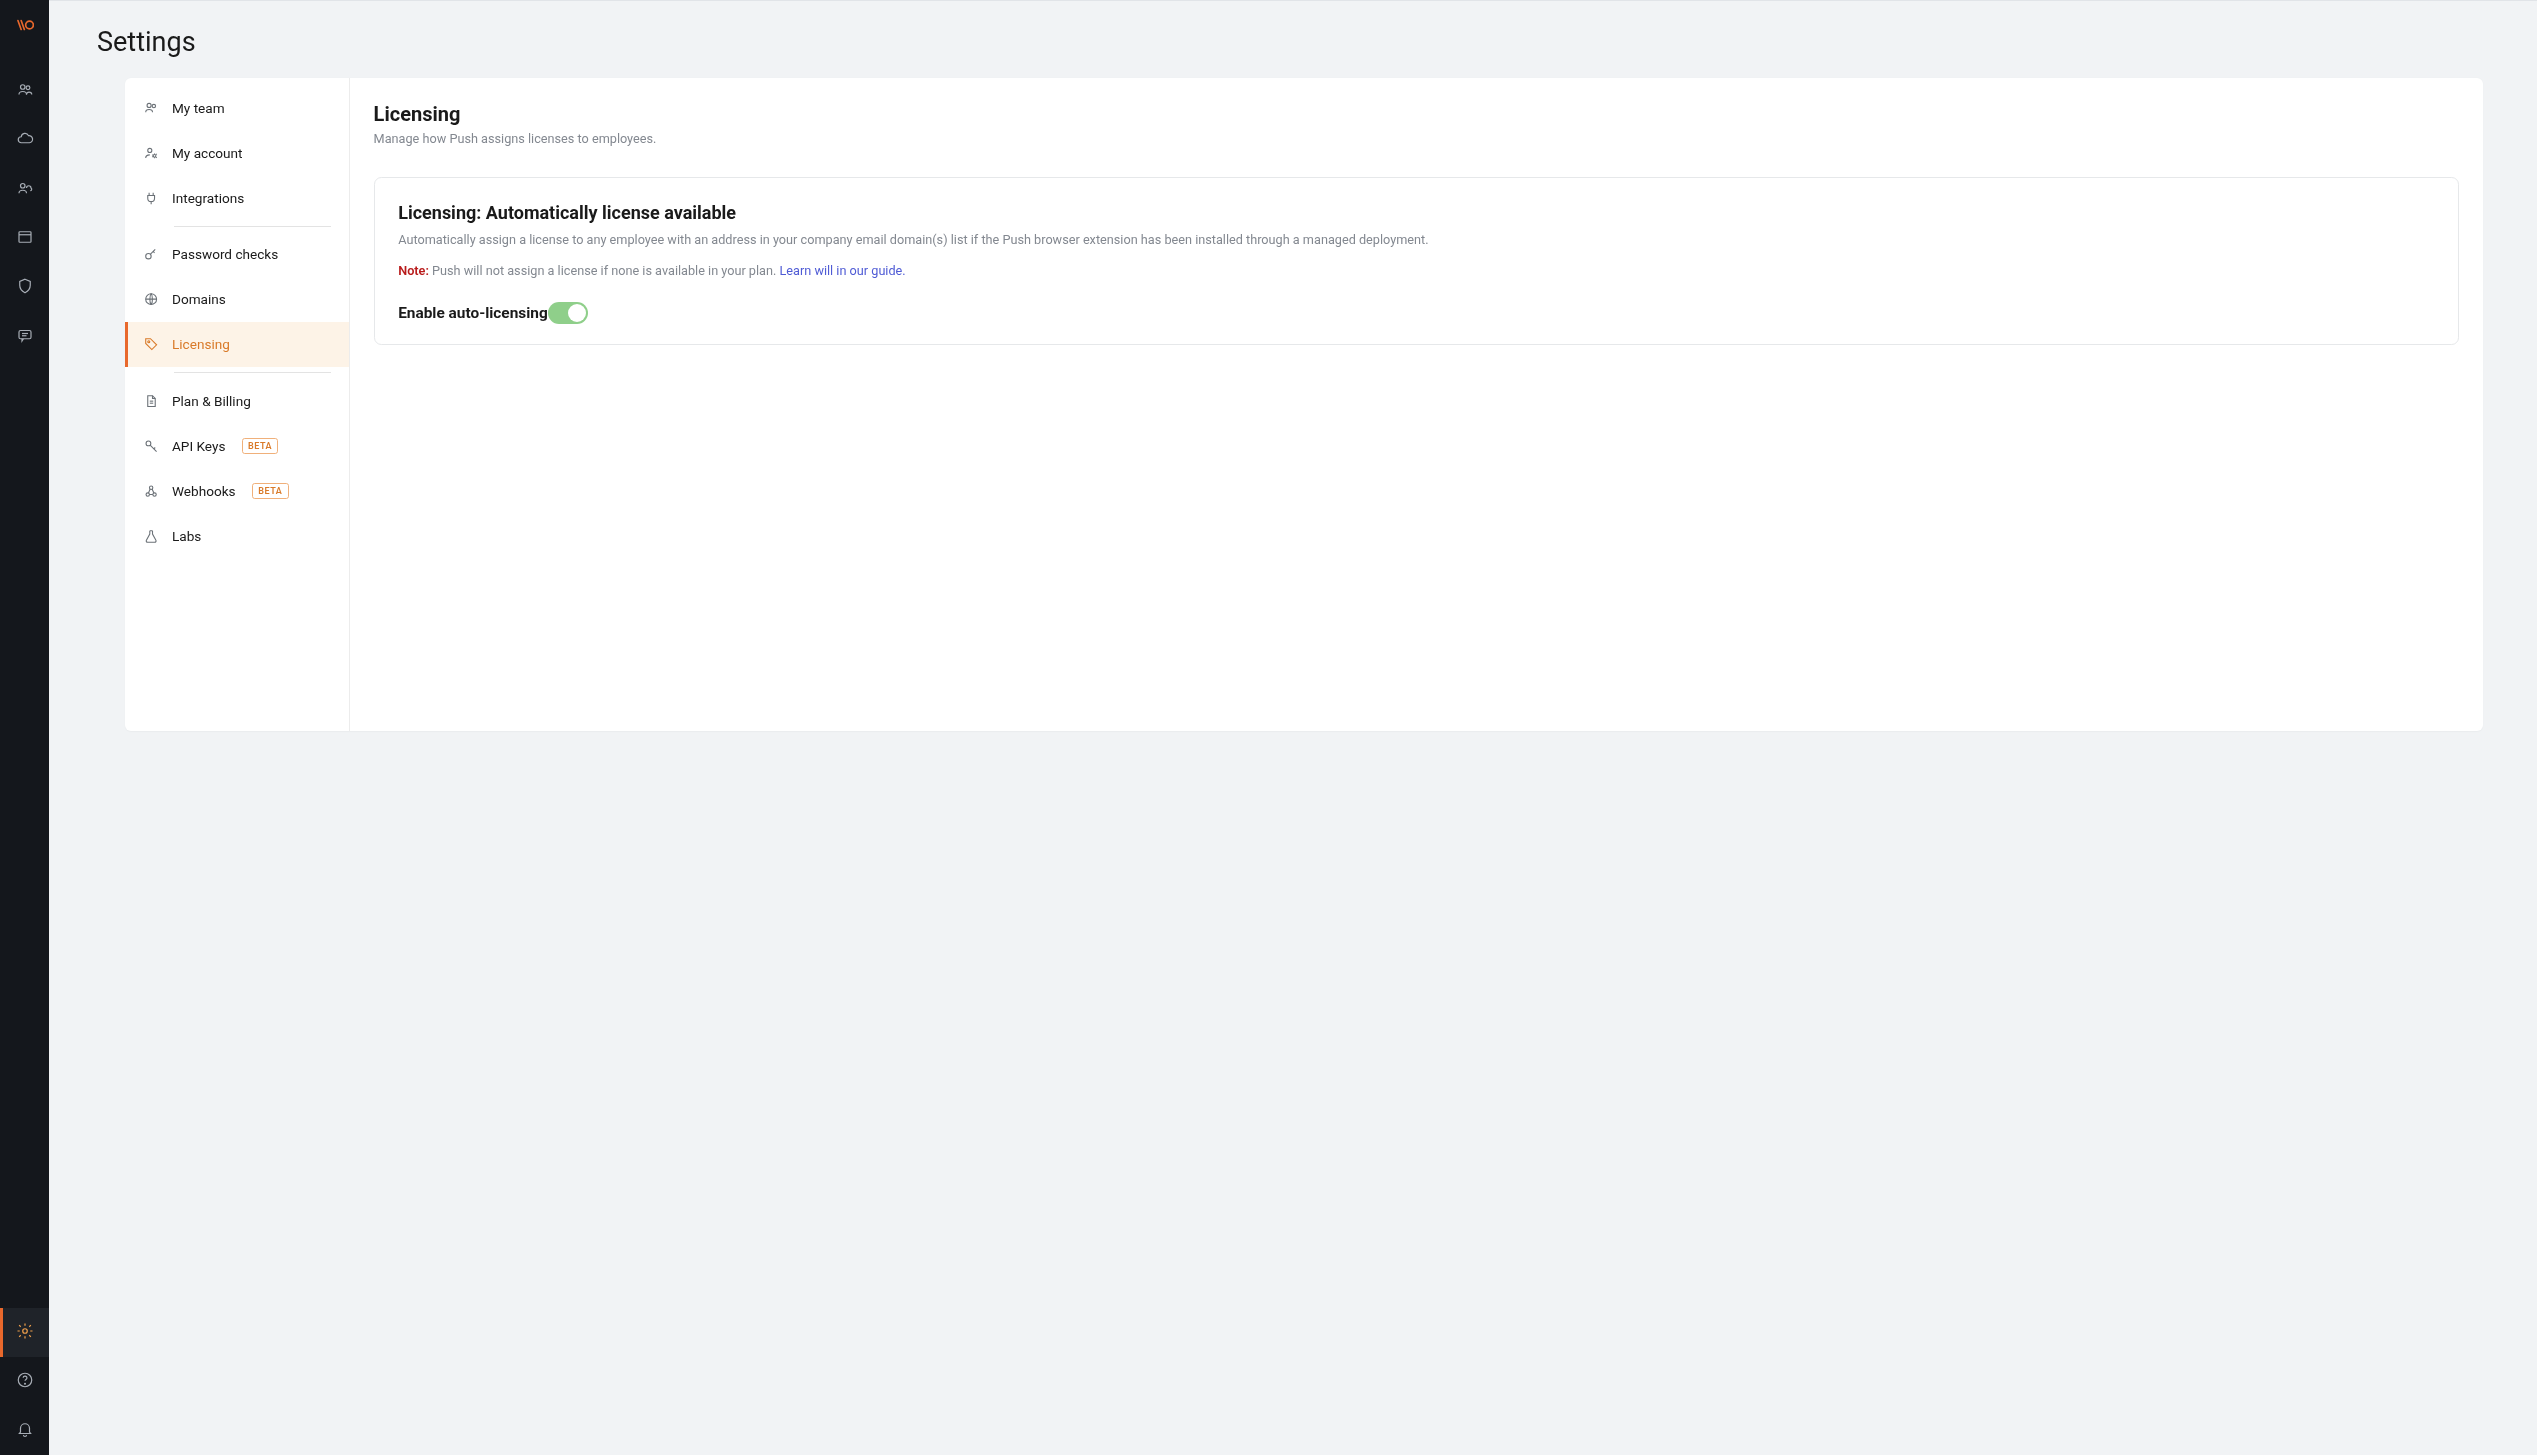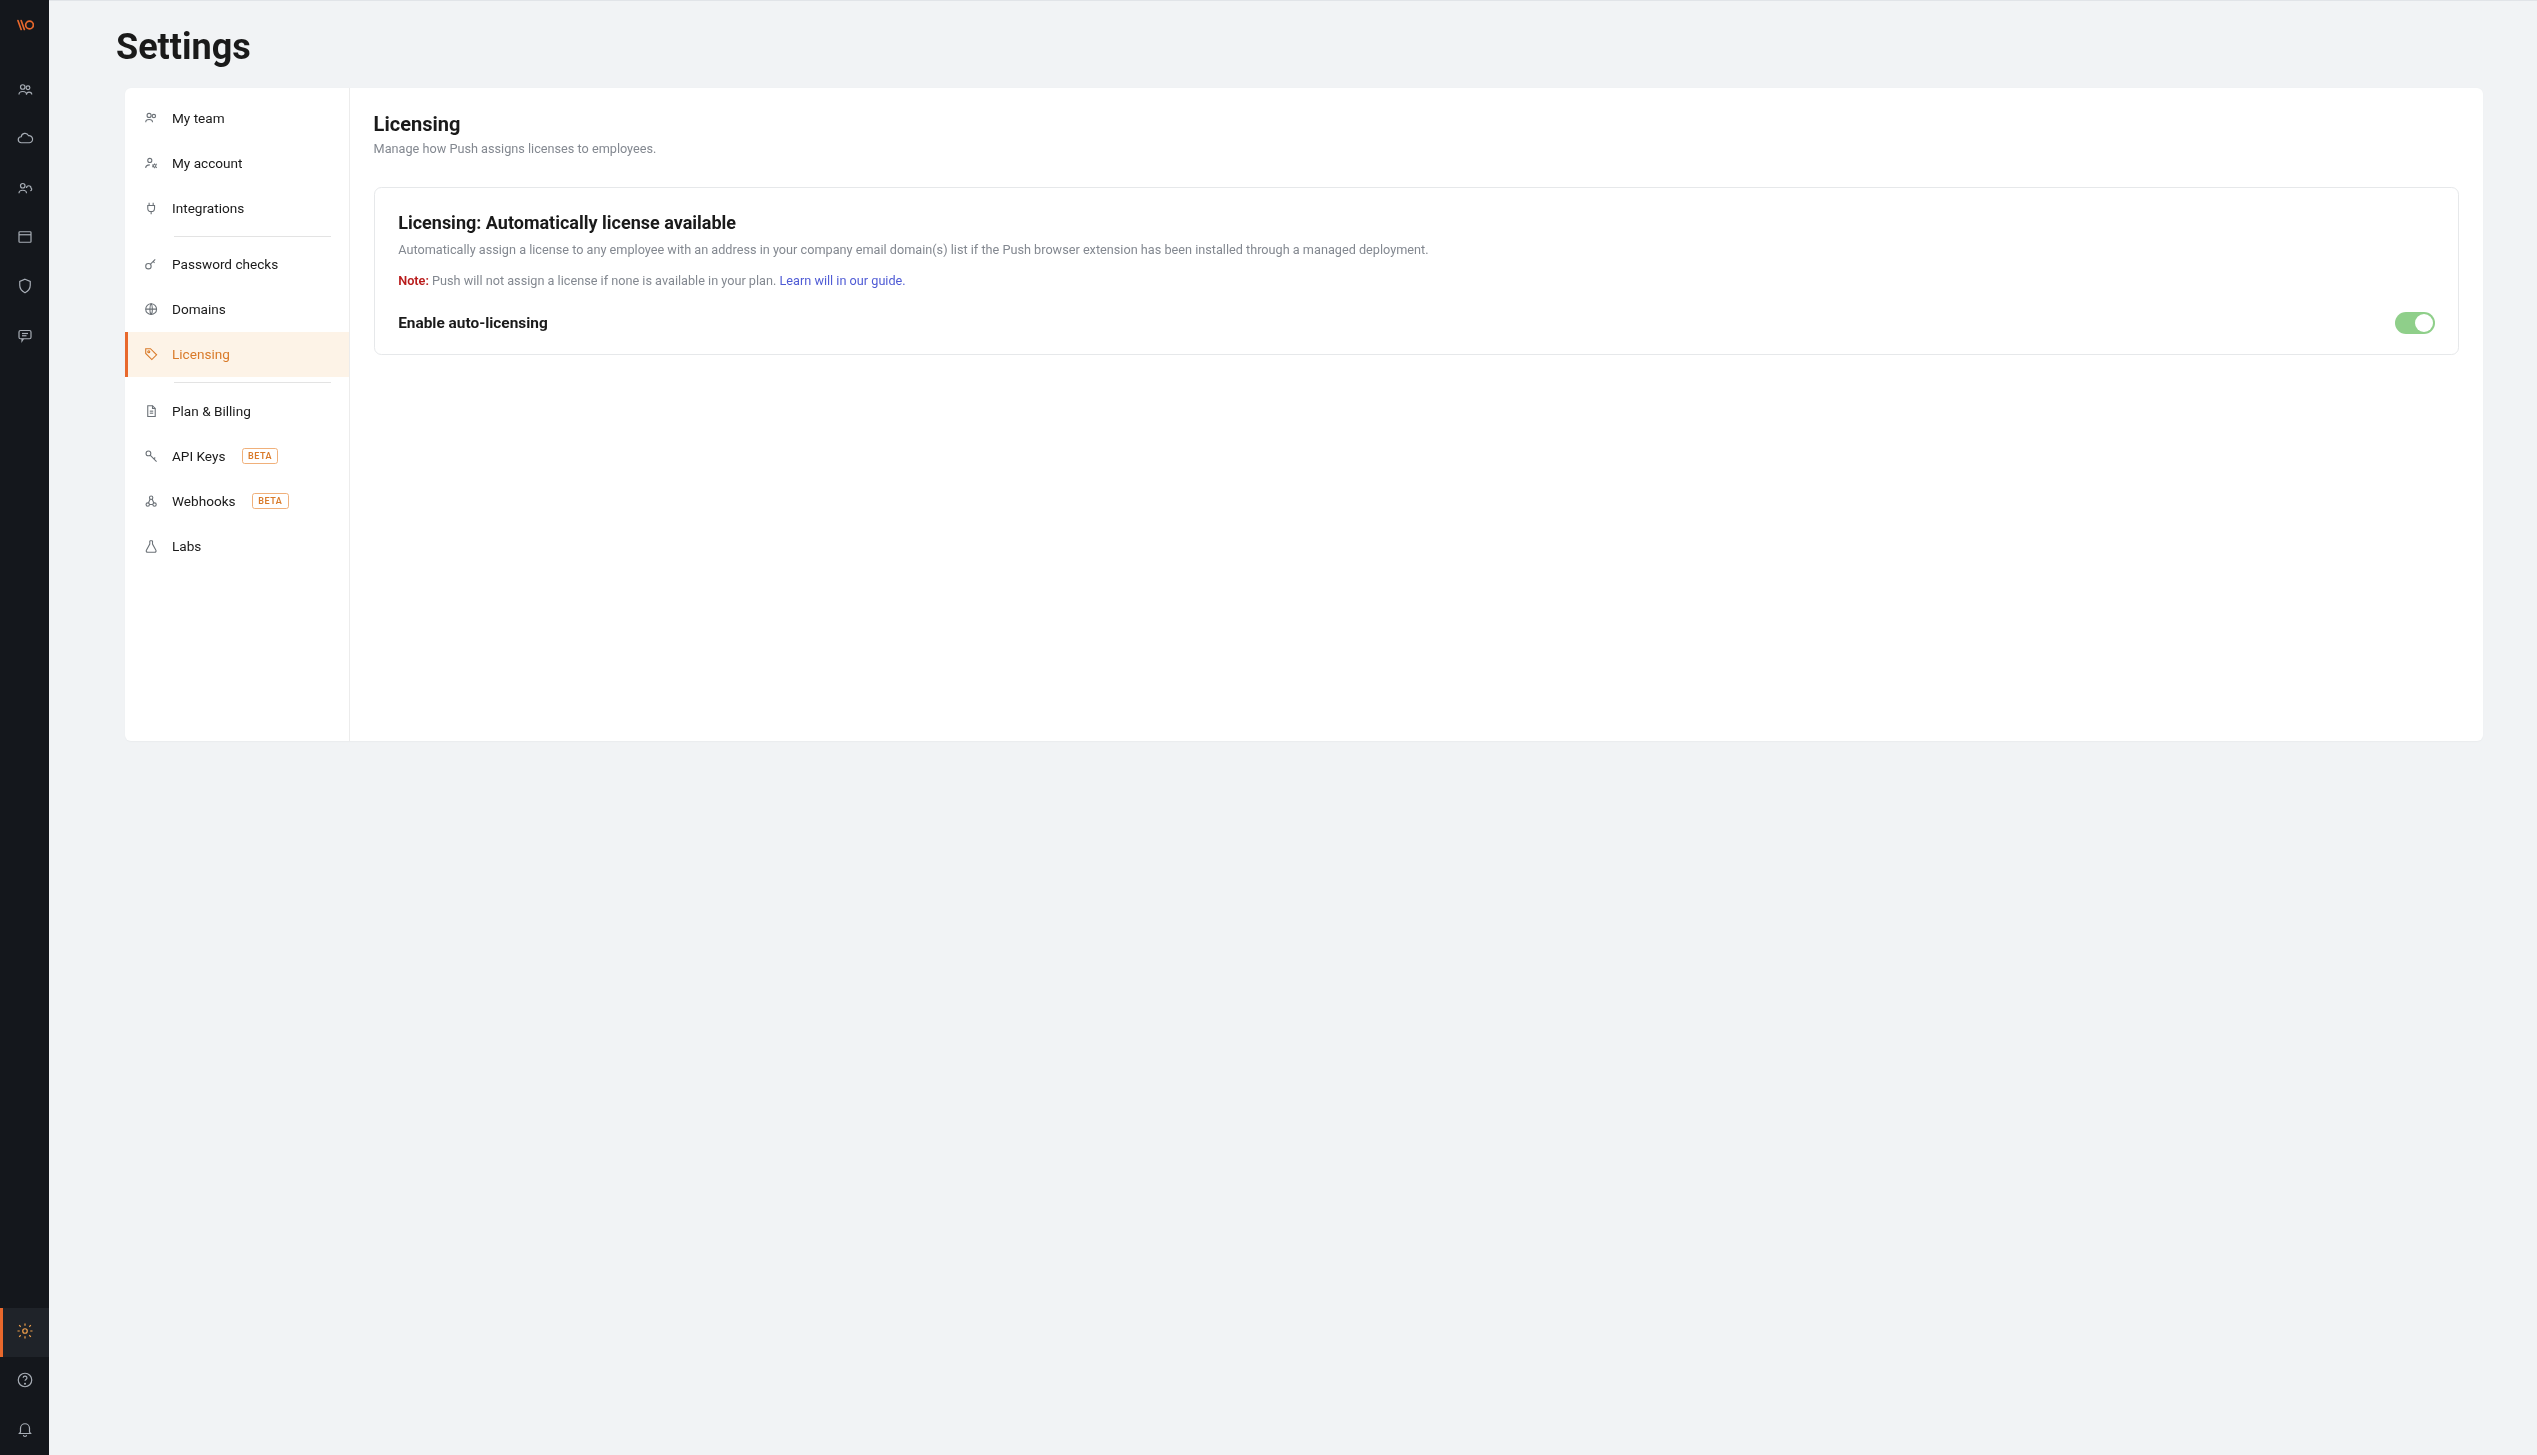--- a/index.html
+++ b/index.html
@@ -56,24 +56,24 @@
     .rail-spacer { flex: 1; }
     .rail svg { width: 18px; height: 18px; }
 
     
     .main {
       flex: 1;
       overflow: auto;
       border-top: 0.9px solid #e1e4e8;
     }
     .page-title {
-      font-size: 36px;
-      font-weight: 700;
+      font-size: 27px;
+      font-weight: 400;
       color: #1a1a1a;
-      padding: 25px 0 20px 67px;
+      padding: 25px 0 20px 48px;
     }
 
     .content-wrap {
       display: flex;
       margin: 0 54px 54px 76px;
       background: #fff;
       border-radius: 6px;
       min-height: 653px;
       box-shadow: 0 0.9px 1.8px rgba(0,0,0,0.03);
     }
@@ -167,21 +167,21 @@
       font-size: 12.7px;
       color: #838890;
       margin-bottom: 23.6px;
     }
     .card-note strong { color: #b91c1c; font-weight: 600; }
     .card-note a { color: #4f5bd5; text-decoration: none; }
 
     .toggle-row {
       display: flex;
       align-items: center;
-      justify-content: space-between;
+      justify-content: flex-start;
     }
     .toggle-label {
       font-size: 15.4px;
       font-weight: 700;
       color: #1a1a1a;
     }
     .toggle {
       width: 40px;
       height: 22px;
       border-radius: 11px;

